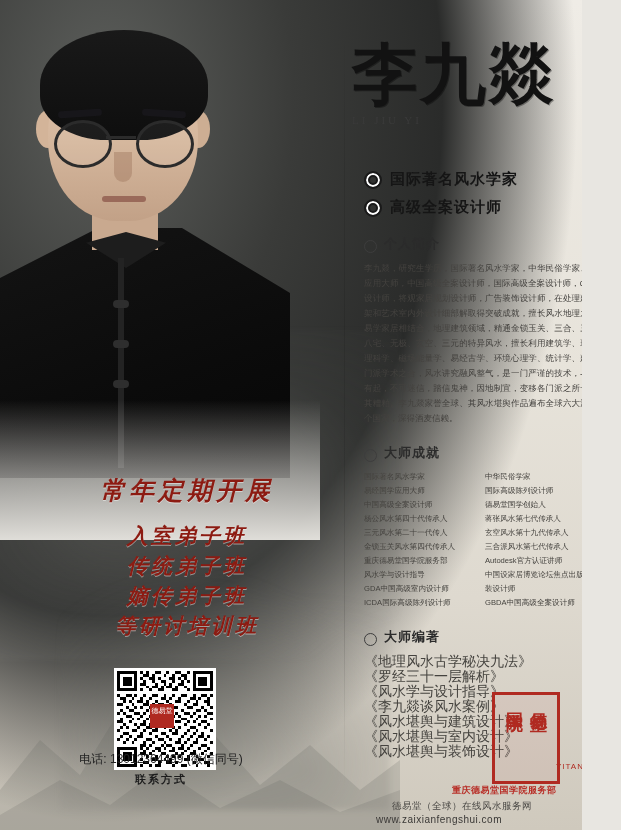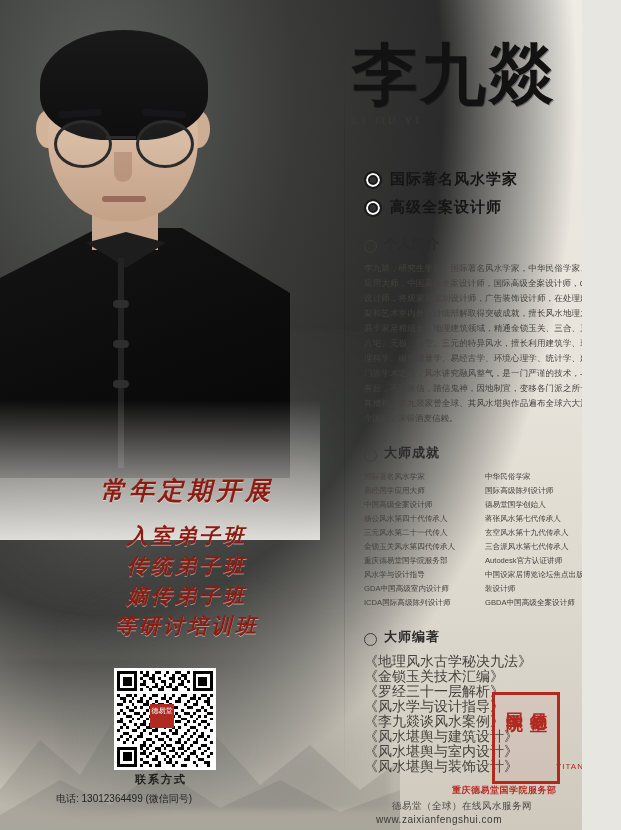--- a/index.html
+++ b/index.html
@@ -127,21 +127,21 @@
   }
   
   .qr-box{position:absolute;left:114px;top:668px;width:96px;height:96px;background:#fff;padding:3px;}
   .qr{width:96px;height:96px;display:block;}
   .qr-center{
     position:absolute;left:150px;top:704px;width:24px;height:24px;background:#b02a21;color:#fff;
     font-size:7px;line-height:9px;text-align:center;padding-top:3px;box-sizing:border-box;
     font-family:"Liberation Serif", serif;
   }
   .contact-label{position:absolute;left:96px;top:772px;width:130px;text-align:center;font-size:11px;font-weight:bold;color:#1d1d1d;letter-spacing:2px;}
-  .contact-phone{position:absolute;left:56px;top:792px;width:210px;text-align:left;font-size:10px;color:#232323;}
+  .contact-phone{position:absolute;left:56px;top:751px;width:210px;text-align:center;font-size:12px;color:#232323;}
   
   .seal{
     position:absolute;left:492px;top:692px;width:62px;height:86px;border:3px solid #b02a21;
     background:rgba(176,42,33,.06);
   }
   .seal-inner{
     position:absolute;inset:4px;display:flex;flex-direction:row-reverse;justify-content:space-evenly;
     color:#b02a21;font-family:"Liberation Serif", serif;font-size:17px;font-weight:bold;
   }
   .seal-col{writing-mode:vertical-rl;text-orientation:upright;line-height:1.05;letter-spacing:1px;}
@@ -247,21 +247,20 @@
       </div>
     </div>
 
     <div class="sec">
       <div class="sec-head">
         <span class="ring-sm"></span>
         <span class="sec-title">大师编著</span>
       </div>
       <div class="books">
         <div>《地理风水古学秘决九法》</div>
-        <div>《金锁玉关技术汇编》</div>
         <div>《罗经三十一层解析》</div>
         <div>《风水学与设计指导》</div>
         <div>《李九燚谈风水案例》</div>
         <div>《风水堪舆与建筑设计》</div>
         <div>《风水堪舆与室内设计》</div>
         <div>《风水堪舆与装饰设计》</div>
       </div>
     </div>
   </div>
 

